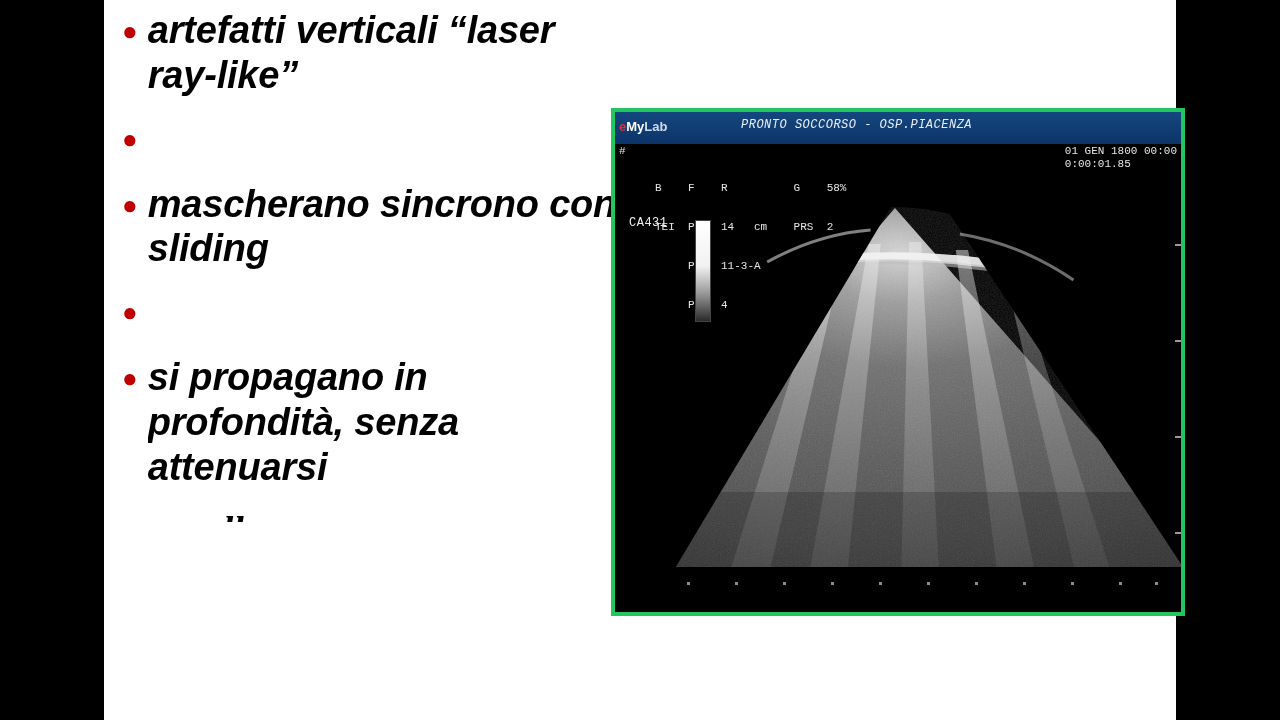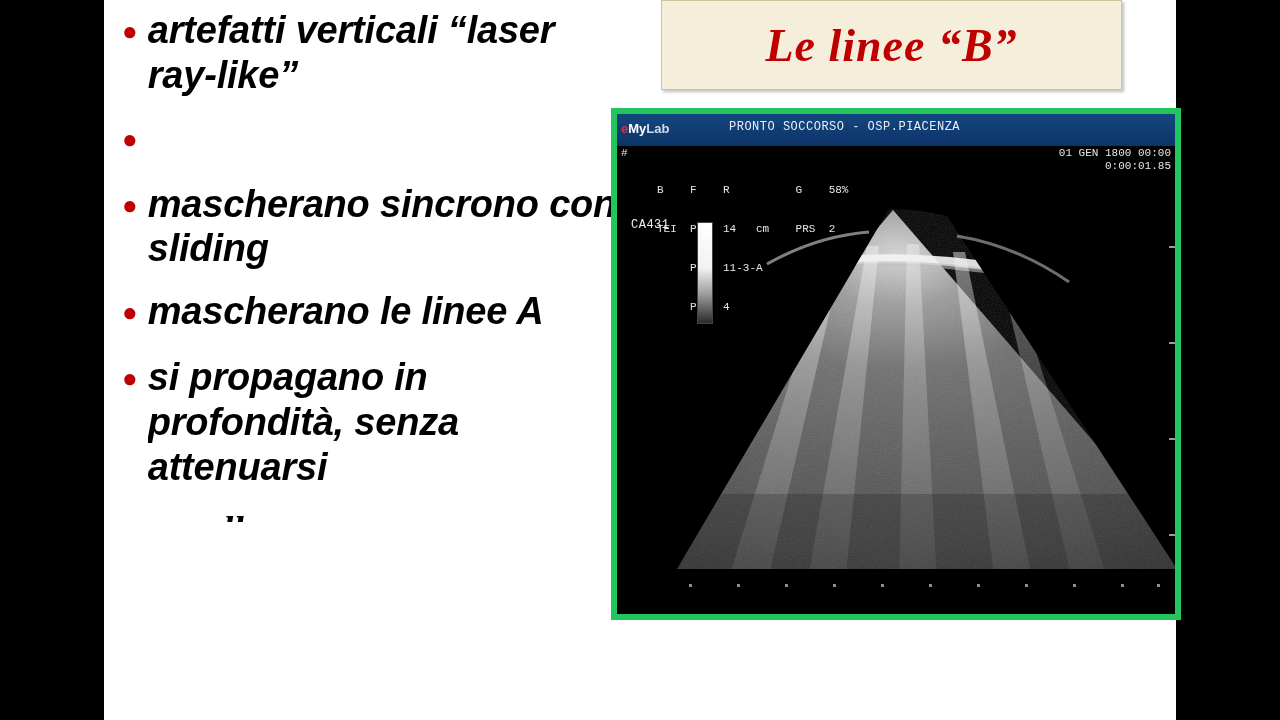--- a/index.html
+++ b/index.html
@@ -97,22 +97,23 @@
   }
 
   
   .us-panel {
     position: absolute;
     left: 611px;
     top: 108px;
     width: 558px;
     height: 500px;
     background: #000000;
-    border: 6px solid #22c55e;
+    border: 4px solid #22c55e;
     overflow: hidden;
+    padding-left: 8px;
   }
   .us-header {
     position: absolute;
     left: 0; top: 0;
     width: 100%;
     height: 32px;
     background: #0f3f7a;
     background: linear-gradient(#14477f, #0c3468);
   }
   .us-logo {
@@ -121,35 +122,35 @@
     top: 7px;
     font-family: "Liberation Sans", sans-serif;
     font-size: 13px;
     font-weight: bold;
   }
   .us-logo .l1 { color: #e03030; }
   .us-logo .l2 { color: #ffffff; }
   .us-logo .l3 { color: #cfd9e8; }
   .us-hospital {
     position: absolute;
-    left: 112px;
+    left: 126px;
     top: 6px;
     font-family: "Liberation Mono", monospace;
     font-size: 12px;
     color: #e8eef7;
     letter-spacing: 0.5px;
+    font-style: italic;
   }
   .us-datetime {
     position: absolute;
     right: 4px;
     top: 33px;
     font-family: "Liberation Mono", monospace;
     font-size: 11px;
     color: #e6e6e6;
-    text-align: right;
     line-height: 13px;
   }
   .us-params {
     position: absolute;
     left: 40px;
     top: 33px;
     font-family: "Liberation Mono", monospace;
     font-size: 11px;
     color: #e6e6e6;
     line-height: 13px;
@@ -223,34 +224,30 @@
       <span class="bullet-dot">●</span>
     </div>
 
     <div class="bullet-item">
       <span class="bullet-dot">●</span>
       <span class="bullet-text">mascherano sincrono con sliding</span>
     </div>
 
     <div class="bullet-item">
       <span class="bullet-dot">●</span>
-      <span class="bullet-text">mascherano le linee A</span>
     </div>
 
     <div class="bullet-item last">
       <span class="bullet-dot">●</span>
       <span class="bullet-text">si propagano in profondità, senza attenuarsi</span>
     </div>
 
     <div class="cut-line">• nelle</div>
   </div>
 
-  <div class="title-box">
-    <span class="title-text">Le linee “B”</span>
-  </div>
 
   <div class="us-panel">
 
     <div class="us-header"></div>
 
     <div class="us-logo">
       <span class="l1">e</span><span class="l2">My</span><span class="l3">Lab</span>
     </div>
 
     <div class="us-hospital">PRONTO SOCCORSO - OSP.PIACENZA</div>

